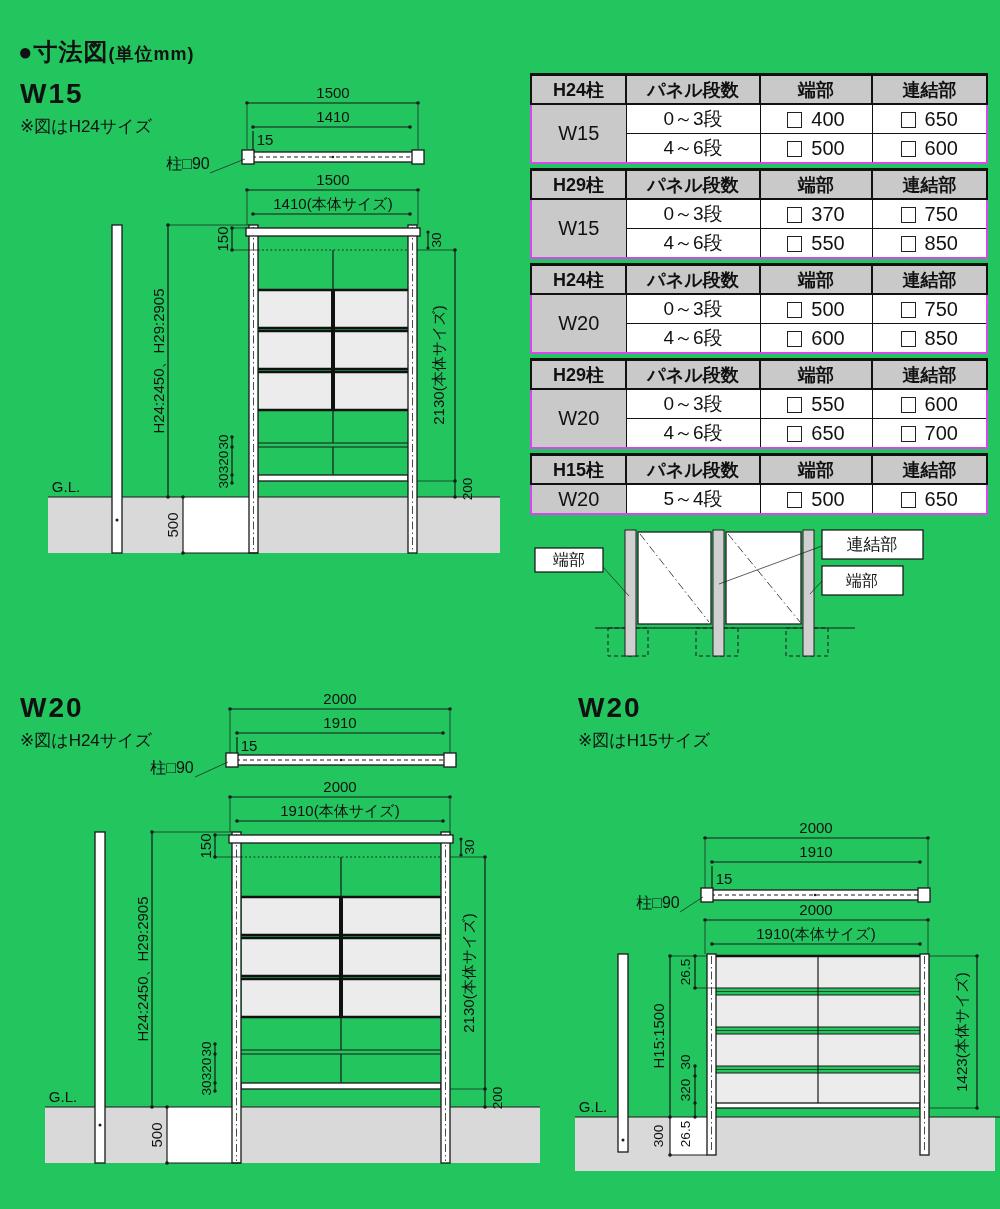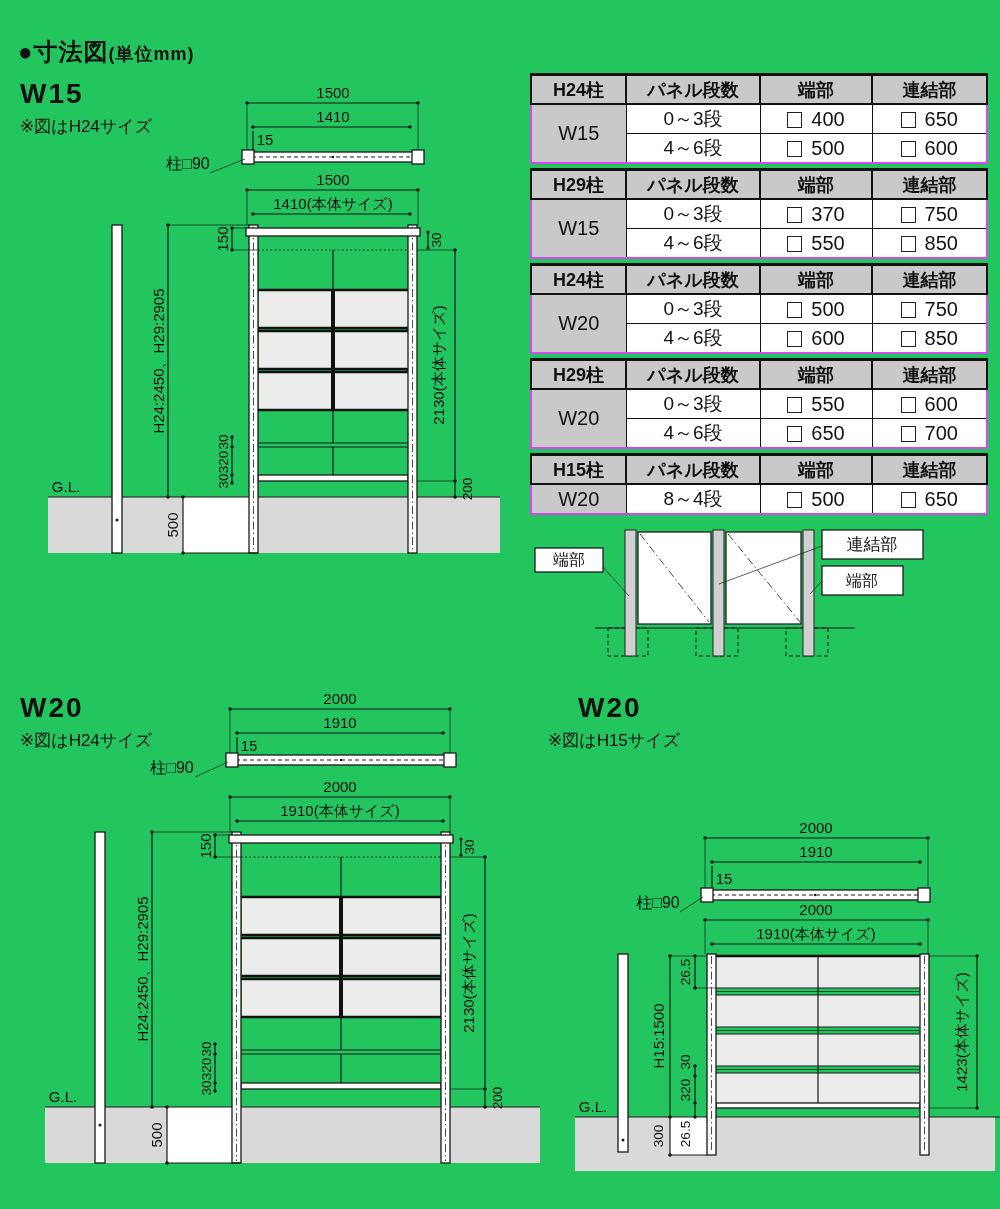--- a/index.html
+++ b/index.html
@@ -48,21 +48,21 @@
 
   <div class="abs big-title" style="left:18px;top:36px;"><span>●寸法図</span><span class="unit">(単位mm)</span></div>
 
   <div class="abs fig-label" style="left:20px;top:78px;">W15</div>
   <div class="abs fig-note" style="left:20px;top:115px;">※図はH24サイズ</div>
 
   <div class="abs fig-label" style="left:20px;top:692px;">W20</div>
   <div class="abs fig-note" style="left:20px;top:729px;">※図はH24サイズ</div>
 
   <div class="abs fig-label" style="left:578px;top:692px;">W20</div>
-  <div class="abs fig-note" style="left:548px;top:729px;">※図はH15サイズ</div>
+  <div class="abs fig-note" style="left:578px;top:729px;">※図はH15サイズ</div>
 
   <table class="spec" style="top:73px;">
     <colgroup>
         <col class="c0">
         <col class="c1">
         <col class="c2">
         <col class="c3">
       </colgroup>
     <tbody>
         <tr>
@@ -178,21 +178,21 @@
       </colgroup>
     <tbody>
         <tr>
           <th>H15柱</th>
           <th>パネル段数</th>
           <th>端部</th>
           <th>連結部</th>
         </tr>
     <tr>
           <td class="sz">W20</td>
-          <td class="dan">8～4段</td>
+          <td class="dan">5～4段</td>
           <td class="val"><span class="cb"></span><span>500</span></td>
           <td class="val"><span class="cb"></span><span>650</span></td>
         </tr>
   </tbody>
     </table>
 
   <svg style="left:30px;top:85px;" width="470" height="475" viewBox="0 0 470 475">
     <g>
       <line class="ln" x1="217" y1="18" x2="388" y2="18"></line>
         <circle class="endmark" cx="217" cy="18" r="1.8"></circle>

